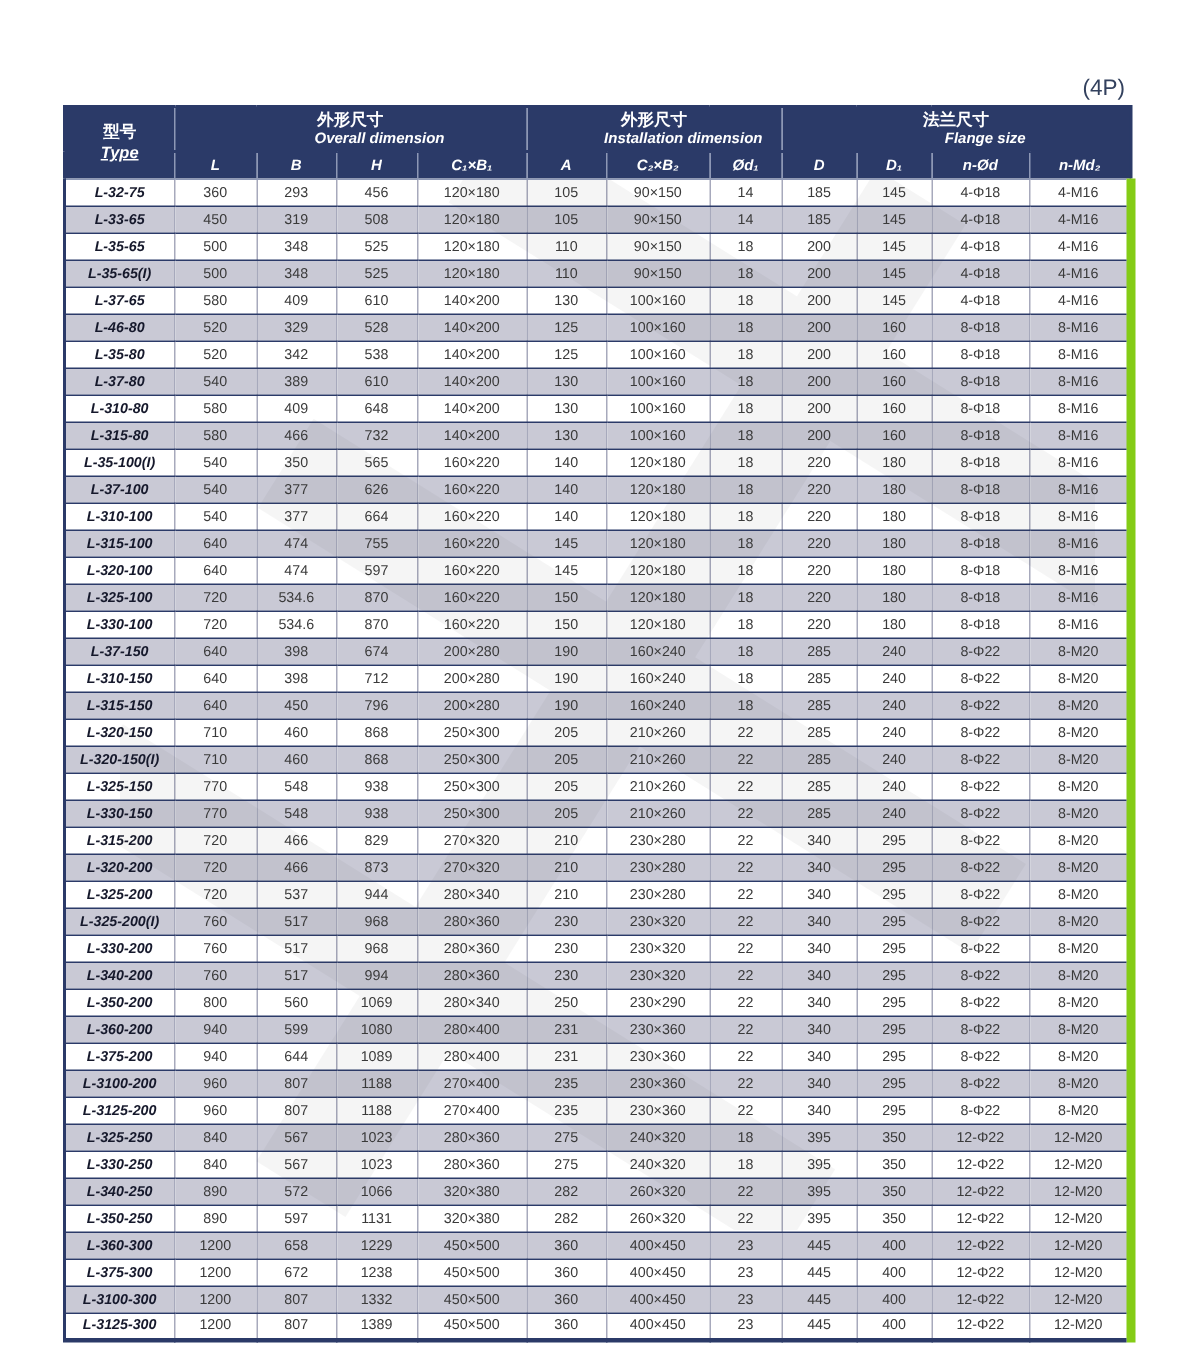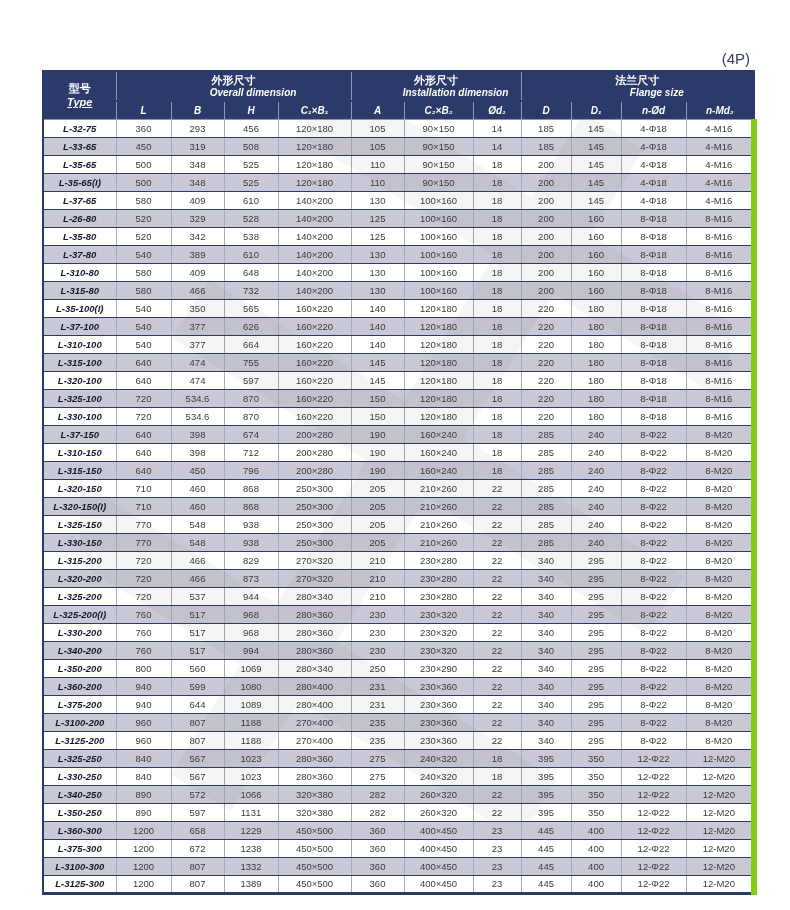--- a/index.html
+++ b/index.html
@@ -228,21 +228,21 @@
           <td>140×200</td>
           <td>130</td>
           <td>100×160</td>
           <td>18</td>
           <td>200</td>
           <td>145</td>
           <td>4-Φ18</td>
           <td>4-M16</td>
         </tr>
         <tr>
-          <td class="type-cell">L-26-80</td>
+          <td class="type-cell">L-46-80</td>
           <td>520</td>
           <td>329</td>
           <td>528</td>
           <td>140×200</td>
           <td>125</td>
           <td>100×160</td>
           <td>18</td>
           <td>200</td>
           <td>160</td>
           <td>8-Φ18</td>

